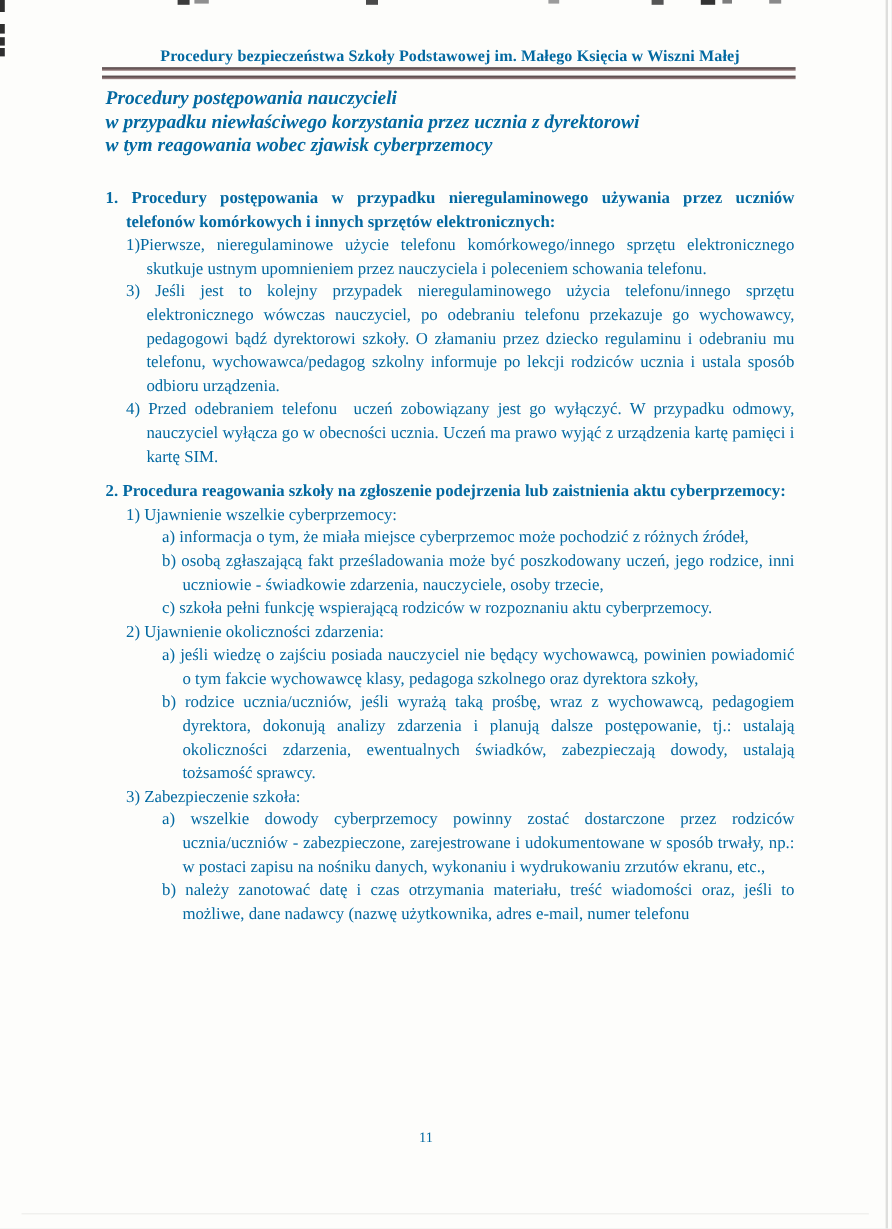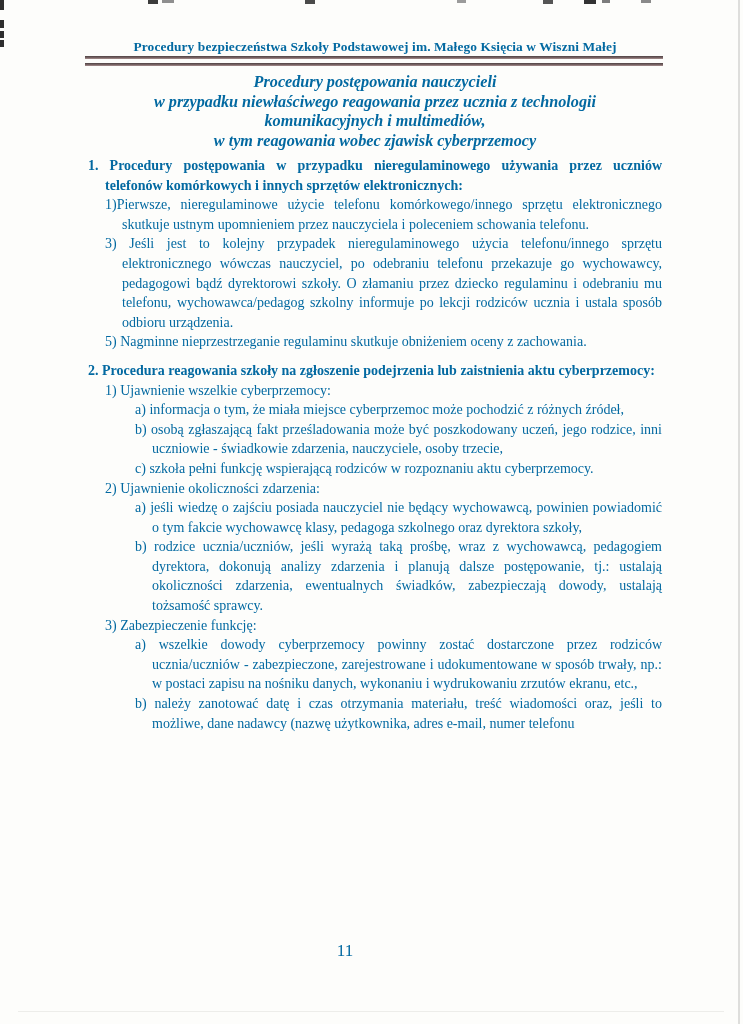--- a/index.html
+++ b/index.html
@@ -28,21 +28,20 @@
   .rule {
     height: 3px;
     background: linear-gradient(to bottom, #4f4344 0%, #6e5b5c 45%, #a88f8f 100%);
   }
   .rule + .rule { margin-top: 4px; }
 
   
   .doc-title {
     position: absolute;
     top: 73px; left: 88px; width: 574px;
-    text-align: center;
     font-weight: bold;
     font-style: italic;
     font-size: 16.2px;
     line-height: 19.5px;
   }
 
   
   .content {
     position: absolute;
     top: 156px; left: 88px; width: 574px;
@@ -51,23 +50,23 @@
     text-align: justify;
   }
   .section + .section { margin-top: 9px; }
   .sec-head { font-weight: bold; padding-left: 17px; text-indent: -17px; }
   .item     { padding-left: 34px; text-indent: -17px; }
   .sub      { padding-left: 64px; text-indent: -17px; }
 
   
   .page-number {
     position: absolute;
-    top: 941px; left: 78px; width: 534px;
+    top: 941px; left: 88px; width: 534px;
     text-align: center;
-    font-size: 17px;
+    font-size: 12px;
   }
 
   
   .artifact { position: absolute; }
   .edge-line-right {
     position: absolute; top: 0; right: 3px; width: 2px; height: 1024px;
     background: #dededc;
   }
   .edge-line-bottom {
     position: absolute; left: 18px; bottom: 12px; width: 706px; height: 1px;
@@ -97,39 +96,38 @@
   <div class="edge-line-bottom"></div>
 
   <div class="running-header">Procedury bezpieczeństwa Szkoły Podstawowej im. Małego Księcia w Wiszni Małej</div>
   <div class="header-rules">
     <div class="rule"></div>
     <div class="rule"></div>
   </div>
 
   <div class="doc-title">
     <div>Procedury postępowania nauczycieli</div>
-    <div>w przypadku niewłaściwego reagowania przez ucznia z technologii</div>
-    <div>komunikacyjnych i multimediów,</div>
+    <div>w przypadku niewłaściwego korzystania przez ucznia z dyrektorowi</div>
     <div>w tym reagowania wobec zjawisk cyberprzemocy</div>
   </div>
 
   <div class="content">
 
     <div class="section">
       <div class="sec-head">
         <span>1. </span><span>Procedury postępowania w przypadku nieregulaminowego używania przez uczniów telefonów komórkowych i innych sprzętów elektronicznych:</span>
       </div>
       <div class="item">
         <span>1)</span><span>Pierwsze, nieregulaminowe użycie telefonu komórkowego/innego sprzętu elektronicznego skutkuje ustnym upomnieniem przez nauczyciela i poleceniem schowania telefonu.</span>
       </div>
       <div class="item">
         <span>3) </span><span>Jeśli jest to kolejny przypadek nieregulaminowego użycia telefonu/innego sprzętu elektronicznego wówczas nauczyciel, po odebraniu telefonu przekazuje go wychowawcy, pedagogowi bądź dyrektorowi szkoły. O złamaniu przez dziecko regulaminu i odebraniu mu telefonu, wychowawca/pedagog szkolny informuje po lekcji rodziców ucznia i ustala sposób odbioru urządzenia.</span>
       </div>
       <div class="item">
-        <span>5) </span><span>Nagminne nieprzestrzeganie regulaminu skutkuje obniżeniem oceny z zachowania.</span>
+        <span>4) </span><span>Przed odebraniem telefonu&nbsp; uczeń zobowiązany jest go wyłączyć. W przypadku odmowy, nauczyciel wyłącza go w obecności ucznia. Uczeń ma prawo wyjąć z urządzenia kartę pamięci i kartę SIM.</span>
       </div>
     </div>
 
     <div class="section">
       <div class="sec-head">
         <span>2. </span><span>Procedura reagowania szkoły na zgłoszenie podejrzenia lub zaistnienia aktu cyberprzemocy:</span>
       </div>
 
       <div class="item">
         <span>1) </span><span>Ujawnienie wszelkie cyberprzemocy:</span>
@@ -148,21 +146,21 @@
         <span>2) </span><span>Ujawnienie okoliczności zdarzenia:</span>
       </div>
       <div class="sub">
         <span>a) </span><span>jeśli wiedzę o zajściu posiada nauczyciel nie będący wychowawcą, powinien powiadomić o tym fakcie wychowawcę klasy, pedagoga szkolnego oraz dyrektora szkoły,</span>
       </div>
       <div class="sub">
         <span>b) </span><span>rodzice ucznia/uczniów, jeśli wyrażą taką prośbę, wraz z wychowawcą, pedagogiem dyrektora, dokonują analizy zdarzenia i planują dalsze postępowanie, tj.: ustalają okoliczności zdarzenia, ewentualnych świadków, zabezpieczają dowody, ustalają tożsamość sprawcy.</span>
       </div>
 
       <div class="item">
-        <span>3) </span><span>Zabezpieczenie funkcję:</span>
+        <span>3) </span><span>Zabezpieczenie szkoła:</span>
       </div>
       <div class="sub">
         <span>a) </span><span>wszelkie dowody cyberprzemocy powinny zostać dostarczone przez rodziców ucznia/uczniów - zabezpieczone, zarejestrowane i udokumentowane w sposób trwały, np.: w postaci zapisu na nośniku danych, wykonaniu i wydrukowaniu zrzutów ekranu, etc.,</span>
       </div>
       <div class="sub">
         <span>b) </span><span>należy zanotować datę i czas otrzymania materiału, treść wiadomości oraz, jeśli to możliwe, dane nadawcy (nazwę użytkownika, adres e-mail, numer telefonu</span>
       </div>
     </div>
 
   </div>

